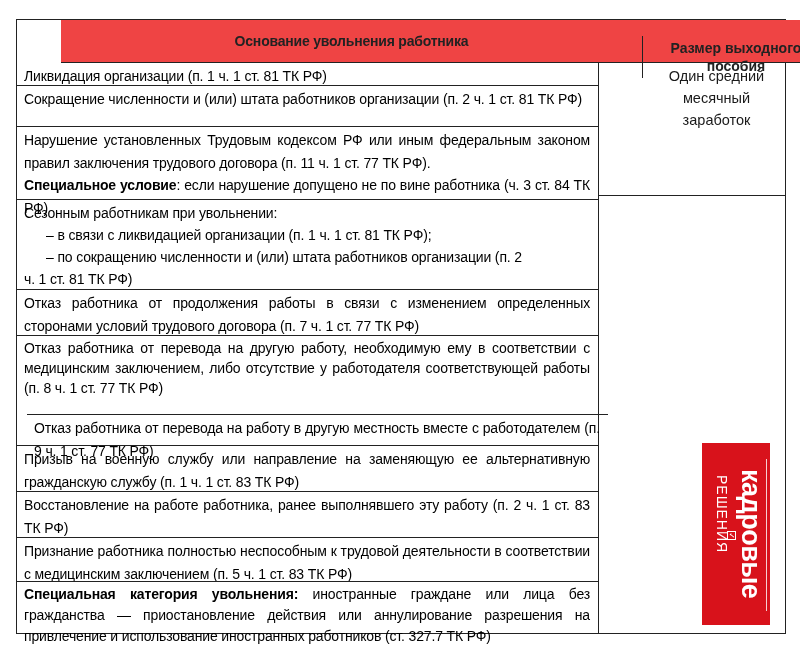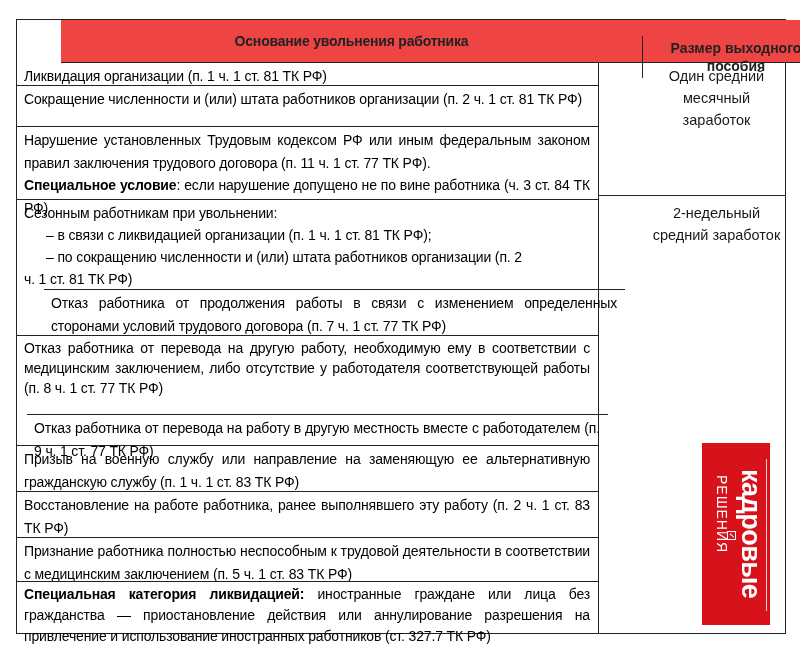--- a/index.html
+++ b/index.html
@@ -108,51 +108,47 @@
   <div class="row" style="top:106px;height:69px;">
     <span>Нарушение установленных Трудовым кодексом РФ или иным федеральным законом правил заключения трудового договора (п. 11 ч. 1 ст. 77 ТК РФ).</span><br>
     <b>Специальное условие</b><span>: если нарушение допущено не по вине работника (ч. 3 ст. 84 ТК РФ)</span>
   </div>
   <div class="row" style="top:179px;height:94px;line-height:22px;">
     <span>Сезонным работникам при увольнении:</span>
     <span class="dash">– в связи с ликвидацией организации (п. 1 ч. 1 ст. 81 ТК РФ);</span>
     <span class="dash">– по сокращению численности и (или) штата работников организации (п. 2</span>
     <span style="display:block;">ч. 1 ст. 81 ТК РФ)</span>
   </div>
-  <div class="row" style="top:269px;height:46px;margin-left:27px;">
+  <div class="row" style="top:269px;height:46px;">
     <span>Отказ работника от продолжения работы в связи с изменением определенных сторонами условий трудового договора (п. 7 ч. 1 ст. 77 ТК РФ)</span>
   </div>
   <div class="row" style="top:315px;height:64px;line-height:20px;">
     <span>Отказ работника от перевода на другую работу, необходимую ему в соответ­ствии с медицинским заключением, либо отсутствие у работодателя соответ­ствующей работы (п. 8 ч. 1 ст. 77 ТК РФ)</span>
   </div>
   <div class="row" style="top:394px;height:46px;margin-left:10px;">
     <span>Отказ работника от перевода на работу в другую местность вместе с работо­дателем (п. 9 ч. 1 ст. 77 ТК РФ)</span>
   </div>
   <div class="row" style="top:425px;height:46px;">
     <span>Призыв на военную службу или направление на заменяющую ее альтернативную гражданскую службу (п. 1 ч. 1 ст. 83 ТК РФ)</span>
   </div>
   <div class="row" style="top:471px;height:46px;">
     <span>Восстановление на работе работника, ранее выполнявшего эту работу (п. 2 ч. 1 ст. 83 ТК РФ)</span>
   </div>
   <div class="row" style="top:517px;height:44px;">
     <span>Признание работника полностью неспособным к трудовой деятельности в соот­ветствии с медицинским заключением (п. 5 ч. 1 ст. 83 ТК РФ)</span>
   </div>
   <div class="row" style="top:561px;height:53px;line-height:21px;">
-    <b>Специальная категория ликвидацией:</b><span> иностранные граждане или лица без гражданства — приостановление действия или аннулирование разрешения на привлечение и использование иностранных работников (ст. 327.7 ТК РФ)</span>
+    <b>Специальная категория увольнения:</b><span> иностранные граждане или лица без гражданства — приостановление действия или аннулирование разрешения на привлечение и использование иностранных работников (ст. 327.7 ТК РФ)</span>
   </div>
 
   <div class="pay" style="top:45px;">
     <div>Один средний</div>
     <div>месячный заработок</div>
   </div>
   <div class="pay-sep"></div>
-  <div class="pay" style="top:182px;">
-    <div>2-недельный</div>
-    <div>средний заработок</div>
-  </div>
 </div>
 
 <div class="logo">
   <div class="logo-inner">
     <div class="logo-line"></div>
     <div class="logo-main">кадровые</div>
     <div class="logo-mark">✓</div>
     <div class="logo-sub">РЕШЕНИЯ</div>
   </div>
 </div>

